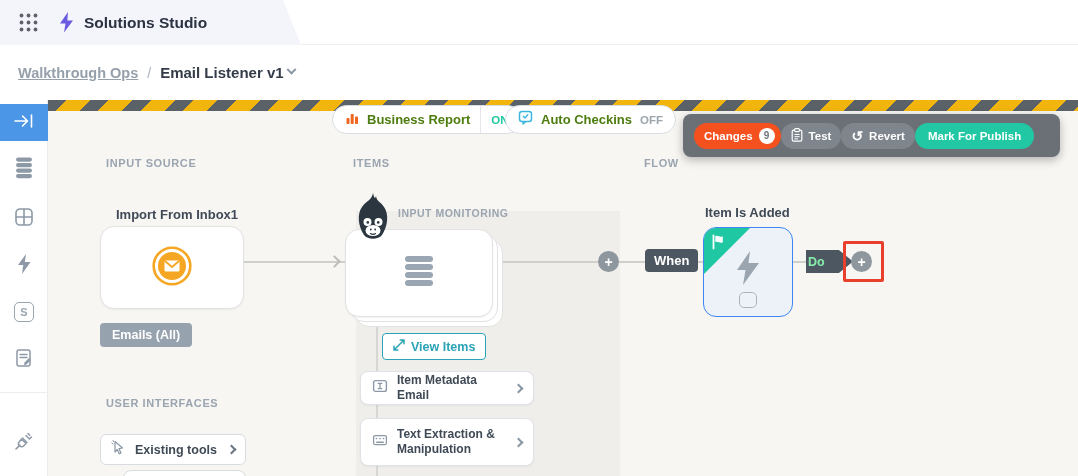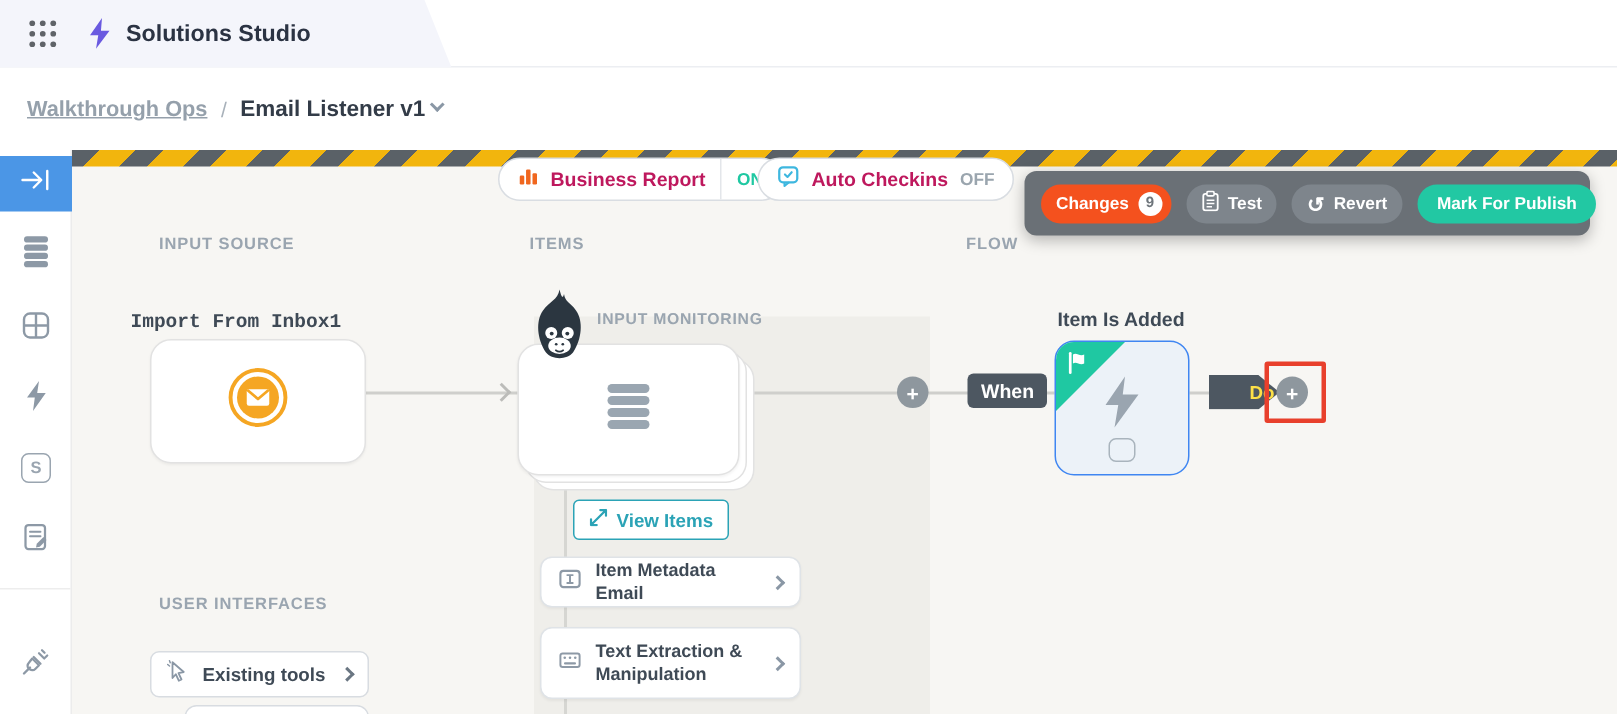--- a/index.html
+++ b/index.html
@@ -15,21 +15,21 @@
   .app-title { position:absolute; left:84px; top:0; height:45px; line-height:45px; font-size:15.5px; font-weight:700; color:#2b3343; }
 
   
   .crumb-bar { position:absolute; left:0; top:45px; width:870px; height:55px; background:#fff; z-index:8; }
   .crumbs { position:absolute; left:18px; top:0; height:55px; display:flex; align-items:center; gap:9px; }
   .crumb-parent { font-size:14.5px; font-weight:700; color:#95a0ab; text-decoration:underline; cursor:pointer; }
   .crumb-sep { font-size:14px; color:#a8b1ba; }
   .crumb-current { font-size:15px; font-weight:700; color:#333c48; cursor:pointer; display:flex; align-items:center; gap:4px; }
   .chev-down { width:7px; height:7px; border-right:2px solid #8a97a5; border-bottom:2px solid #8a97a5; transform:rotate(45deg) translate(-2px,-2px); }
   .pill { position:absolute; top:60px; height:29px; background:#fff; border:1px solid #d9dde2; border-radius:15px; display:flex; align-items:center; padding:0 12px; gap:8px; cursor:pointer; }
-  .pill-label { font-size:13px; font-weight:700; color:#be185d; }
+  .pill-label { font-size:13px; font-weight:700; color:#4d7c0f; }
   .pill-div { width:1px; height:27px; background:#e3e6ea; margin:0 2px; }
   .state-on { font-size:11.5px; font-weight:800; color:#1fc8a2; }
   .state-off { font-size:11.5px; font-weight:700; color:#9aa5ae; }
 
   
   .caution { position:absolute; left:48px; top:100px; width:1030px; height:11px; z-index:4;
     background:repeating-linear-gradient(135deg,#5a6167 0 13px,#f2b50d 13px 30px); }
 
   
   .canvas { position:absolute; left:48px; top:100px; width:1030px; height:376px; background:#f7f6f3; }
@@ -37,21 +37,21 @@
   .col-label { position:absolute; font-size:11px; font-weight:700; letter-spacing:.6px; color:#9aa5b0;margin-left:28px; }
 
   
   .side { position:absolute; left:0; top:100px; width:48px; height:376px; background:#fff; border-right:1px solid #ececec; z-index:6; }
   .side-active { position:absolute; left:0; top:4px; width:48px; height:37px; background:#4b96e6; display:flex; align-items:center; justify-content:center; cursor:pointer; }
   .side-ic { position:absolute; left:13px; width:22px; height:22px; display:flex; align-items:center; justify-content:center; cursor:pointer; }
   .s-box { width:20px; height:20px; border:1.5px solid #9aa5b0; border-radius:5px; display:flex; align-items:center; justify-content:center; font-size:11px; font-weight:700; color:#9aa5b0; }
   .side-div { position:absolute; left:0; top:292px; width:47px; height:1px; background:#ededed; }
 
   
-  .toolbar { position:absolute; left:683px; top:114px; width:377px; height:43px; background:#6a7076; border-radius:8px; box-shadow:0 3px 10px rgba(0,0,0,.28); display:flex; align-items:center; padding:0 11px; gap:10px; z-index:5; }
+  .toolbar { position:absolute; left:683px; top:114px; width:377px; height:43px; background:#6a7076; border-radius:8px; box-shadow:0 3px 10px rgba(0,0,0,.28); display:flex; align-items:center; padding:0 11px; z-index:5; }
   .tb-pill { height:26px; border-radius:13px; display:flex; align-items:center; gap:6px; padding:0 10px; font-size:11.5px; font-weight:700; color:#fff; cursor:pointer; white-space:nowrap; }
   .tb-changes { background:#f4511e; padding-right:6px; }
   .tb-badge { width:16px; height:16px; border-radius:50%; background:#fff; color:#6e757b; font-size:10px; font-weight:700; display:flex; align-items:center; justify-content:center; }
   .tb-gray { background:#7e858c; }
   .tb-publish { background:#22c8a3; padding:0 13px; }
   .revert-glyph { font-size:14px; line-height:1; color:#fff; }
 
   
   .h-line { position:absolute; height:2px; background:#cfcfcc; z-index:1; }
   .v-line { position:absolute; width:2px; background:#d6d6d2; z-index:1; }
@@ -75,21 +75,21 @@
   .chev-right { width:7px; height:7px; border-right:2.2px solid #8a97a5; border-bottom:2.2px solid #8a97a5; transform:rotate(-45deg); margin-left:auto; flex:none; }
 
   
   .tools-btn { position:absolute; left:100px; top:434px; width:146px; height:31px; background:#fff; border:1px solid #d8dce1; border-radius:6px; display:flex; align-items:center; gap:9px; padding:0 10px; z-index:2; cursor:pointer; }
   .tools-label { font-size:12.5px; font-weight:700; color:#3f4a56; }
   .partial-btn { position:absolute; left:123px; top:470px; width:123px; height:12px; background:#fff; border:1px solid #d8dce1; border-radius:8px 8px 0 0; z-index:2; cursor:pointer; }
 
   
   .plus-btn { position:absolute; width:21px; height:21px; border-radius:50%; background:#8e979e; color:#fff; display:flex; align-items:center; justify-content:center; font-size:14px; font-weight:700; line-height:1; z-index:2; cursor:pointer; }
   .when-tag { position:absolute; left:645px; top:249px; background:#4d5761; color:#fff; font-size:13px; font-weight:700; padding:4px 9px; border-radius:4px; z-index:2; }
-  .do-tag { position:absolute; left:806px; top:250px; width:47px; height:23px; background:#4d5761; color:#fde047; font-size:12.5px; font-weight:700; display:flex; align-items:center; padding-left:27px; clip-path:polygon(0 0,70% 0,100% 50%,70% 100%,0 100%); z-index:2; }
+  .do-tag { position:absolute; left:806px; top:250px; width:47px; height:23px; background:#4d5761; color:#86efac; font-size:12.5px; font-weight:700; display:flex; align-items:center; padding-left:2px; clip-path:polygon(0 0,70% 0,100% 50%,70% 100%,0 100%); z-index:2; }
   .flow-node { position:absolute; left:703px; top:227px; width:90px; height:90px; background:#ecf2f8; border:1.6px solid #3f86f2; border-radius:13px; overflow:hidden; z-index:2; cursor:pointer; }
   .flow-corner { position:absolute; left:0; top:0; width:46px; height:46px; background:#1fc8a2; clip-path:polygon(0 0,100% 0,0 100%); }
   .flag { position:absolute; left:6px; top:5px; }
   .flow-bolt { position:absolute; left:29px; top:22px; }
   .flow-check { position:absolute; left:35px; bottom:8px; width:18px; height:16px; border:1.6px solid #a9b4bd; border-radius:5px; cursor:pointer; }
   .red-box { position:absolute; left:843px; top:241px; width:41px; height:41px; border:3px solid #e8402c; border-radius:2px; z-index:7; }
 </style>
 </head>
 <body>
 
@@ -106,31 +106,32 @@
   <div class="col-label" style="left:616px; top:157px;">FLOW</div>
   <div class="col-label" style="left:78px; top:397px;">USER INTERFACES</div>
 
   <div class="h-line" style="left:244px; top:261px; width:101px;"></div>
   <div class="arrowhead" style="left:330px; top:257px;"></div>
   <div class="h-line" style="left:493px; top:261px; width:210px;"></div>
   <div class="arrowhead" style="left:687px; top:257px;"></div>
   <div class="h-line" style="left:793px; top:261px; width:58px;"></div>
   <div class="v-line" style="left:376px; top:317px; height:159px;"></div>
 
-  <div class="node-title" style="left:87px; top:207px;font-family:Liberation Mono, monospace;">Import From Inbox1</div>
+  <div class="node-title" style="left:116px; top:207px;">Import From Inbox1</div>
   <div class="input-card">
     <span>
       <svg width="40" height="40" viewBox="0 0 40 40">
         <circle cx="20" cy="20" r="18.3" fill="#fff" stroke="#f5a623" stroke-width="2.6"></circle>
         <circle cx="20" cy="20" r="14" fill="#f5a623"></circle>
         <rect x="12.5" y="14.5" width="15" height="11" rx="1.5" fill="#fff"></rect>
         <path d="M13.5 15.5 L20 21 L26.5 15.5" stroke="#f5a623" stroke-width="1.8" fill="none" stroke-linecap="round" stroke-linejoin="round"></path>
       </svg>
     </span>
   </div>
+  <div class="badge">Emails (All)</div>
 
   <div class="stack">
     <div class="layer l3"></div>
     <div class="layer l2"></div>
     <div class="layer l1">
       <span>
         <svg width="40" height="40" viewBox="0 0 40 40">
           <rect x="6" y="5" width="28" height="6" rx="3" fill="#9aa6b1"></rect>
           <rect x="6" y="13" width="28" height="6" rx="3" fill="#9aa6b1"></rect>
           <rect x="6" y="21" width="28" height="6" rx="3" fill="#9aa6b1"></rect>

